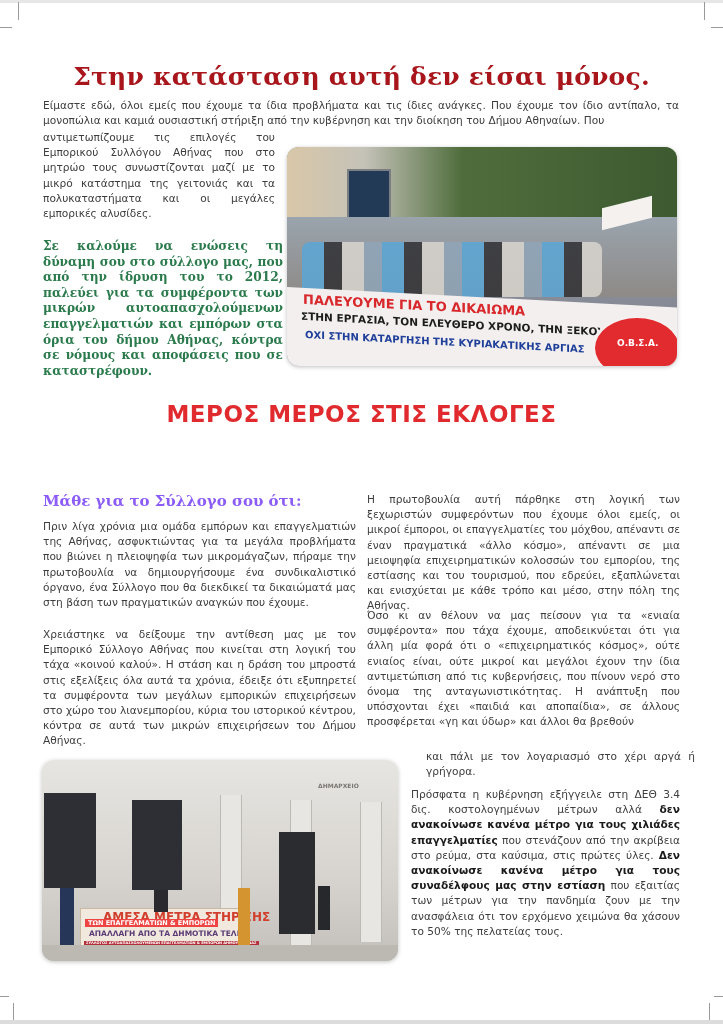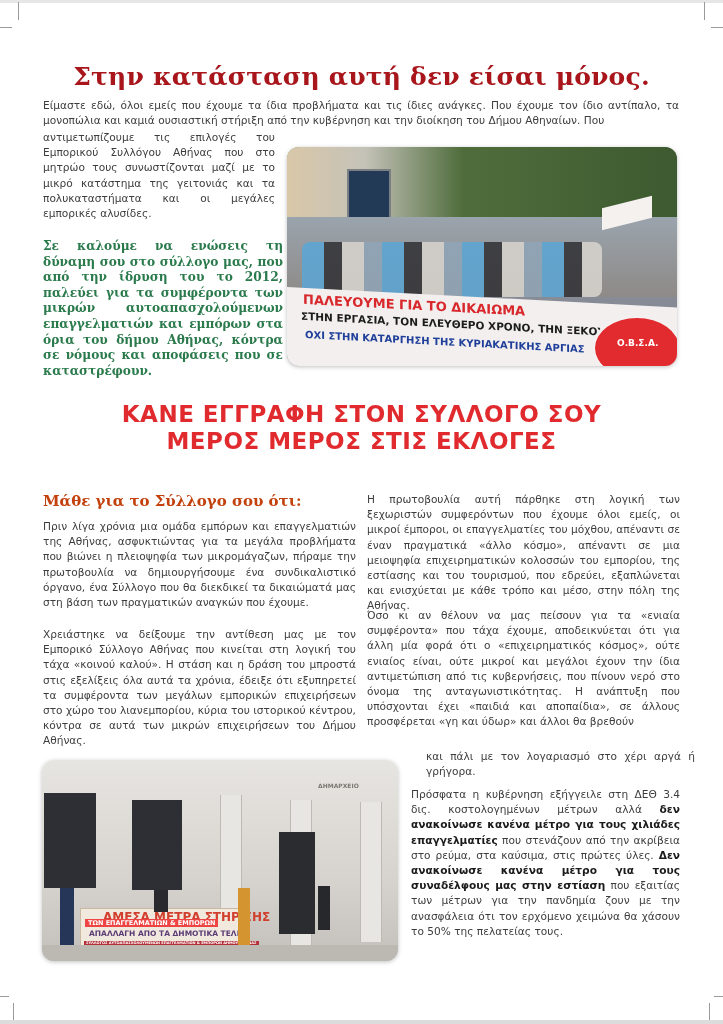--- a/index.html
+++ b/index.html
@@ -23,21 +23,21 @@
       color: #2a7a4c; text-align: justify; margin: 0;
     }
     .photo { position: absolute; border-radius: 12px; overflow: hidden; box-shadow: 0 1px 4px rgba(0,0,0,0.25); }
     .photo1 { left: 287px; top: 147px; width: 390px; height: 219px; background: linear-gradient(180deg, #6f8a5a 0%, #a7b39a 25%, #b6b0a8 45%, #8a8f9a 60%, #7a7f88 100%); }
     .photo2 { left: 42px; top: 760px; width: 356px; height: 201px; background: linear-gradient(180deg, #e7e5e1 0%, #d6d3ce 60%, #c3c0bb 100%); }
     .cta {
       position: absolute; left: 0; top: 401px; width: 723px; text-align: center;
       font-family: "DejaVu Sans", sans-serif; font-weight: bold; font-size: 23px; line-height: 27px; color: #e02a2e; letter-spacing: 0.5px;
     }
     .sub-h {
-      position: absolute; left: 43px; top: 492px; font-family: "DejaVu Serif", serif; font-weight: bold; font-size: 15px; color: #c2410c;
+      position: absolute; left: 43px; top: 492px; font-family: "DejaVu Serif", serif; font-weight: bold; font-size: 15px; color: #8b5cf6;
     }
     .lc1 { position: absolute; left: 43px; top: 519px; width: 313px; }
     .lc2 { position: absolute; left: 43px; top: 627px; width: 313px; }
     .rc1 { position: absolute; left: 367px; top: 492px; width: 313px; }
     .rc2 { position: absolute; left: 367px; top: 608px; width: 313px; }
     .rc2b { position: absolute; left: 411px; top: 749px; width: 269px; margin-left: 15px; }
     .rc3 { position: absolute; left: 411px; top: 787px; width: 269px; }
     .b { font-weight: bold; color: #1a1a1a; }
     
     .blk { position: absolute; }
@@ -74,21 +74,20 @@
     <div class="banner-txt" style="left:16px;top:4px;font-size:13px;color:#d8282c;">ΠΑΛΕΥΟΥΜΕ ΓΙΑ ΤΟ ΔΙΚΑΙΩΜΑ</div>
     <div class="banner-txt" style="left:14px;top:22px;font-size:10.5px;color:#1c1c1c;">ΣΤΗΝ ΕΡΓΑΣΙΑ, ΤΟΝ ΕΛΕΥΘΕΡΟ ΧΡΟΝΟ, ΤΗΝ ΞΕΚΟΥΡΑΣΗ</div>
     <div class="banner-txt" style="left:18px;top:41px;font-size:10px;color:#1f3f9a;">ΟΧΙ ΣΤΗΝ ΚΑΤΑΡΓΗΣΗ ΤΗΣ ΚΥΡΙΑΚΑΤΙΚΗΣ ΑΡΓΙΑΣ</div>
   </div>
   <div class="blk" style="left:305px;top:168px;width:84px;height:60px;border-radius:50%;background:#e22b2e;border:3px solid #f4f0f0;">
     <div class="banner-txt" style="left:22px;top:20px;font-size:9px;color:#fff;">Ο.Β.Σ.Α.</div>
   </div>
 </div>
 
 <div class="cta">
-  <div>ΚΑΝΕ ΕΓΓΡΑΦΗ ΣΤΟΝ ΣΥΛΛΟΓΟ ΣΟΥ</div>
   <div>ΜΕΡΟΣ ΜΕΡΟΣ ΣΤΙΣ ΕΚΛΟΓΕΣ</div>
 </div>
 
 <div class="sub-h">Μάθε για το Σύλλογο σου ότι:</div>
 
 <p class="p lc1">Πριν λίγα χρόνια μια ομάδα εμπόρων και επαγγελματιών της Αθήνας, ασφυκτιώντας για τα μεγάλα προβλήματα που βιώνει η πλειοψηφία των μικρομάγαζων, πήραμε την πρωτοβουλία να δημιουργήσουμε ένα συνδικαλιστικό όργανο, ένα Σύλλογο που θα διεκδικεί τα δικαιώματά μας στη βάση των πραγματικών αναγκών που έχουμε.</p>
 <p class="p lc2">Χρειάστηκε να δείξουμε την αντίθεση μας με τον Εμπορικό Σύλλογο Αθήνας που κινείται στη λογική του τάχα «κοινού καλού». Η στάση και η δράση του μπροστά στις εξελίξεις όλα αυτά τα χρόνια, έδειξε ότι εξυπηρετεί τα συμφέροντα των μεγάλων εμπορικών επιχειρήσεων στο χώρο του λιανεμπορίου, κύρια του ιστορικού κέντρου, κόντρα σε αυτά των μικρών επιχειρήσεων του Δήμου Αθήνας.</p>
 
 <p class="p rc1">Η πρωτοβουλία αυτή πάρθηκε στη λογική των ξεχωριστών συμφερόντων που έχουμε όλοι εμείς, οι μικροί έμποροι, οι επαγγελματίες του μόχθου, απέναντι σε έναν πραγματικά «άλλο κόσμο», απέναντι σε μια μειοψηφία επιχειρηματικών κολοσσών του εμπορίου, της εστίασης και του τουρισμού, που εδρεύει, εξαπλώνεται και ενισχύεται με κάθε τρόπο και μέσο, στην πόλη της Αθήνας.</p>
 <p class="p rc2">Όσο κι αν θέλουν να μας πείσουν για τα «ενιαία συμφέροντα» που τάχα έχουμε, αποδεικνύεται ότι για άλλη μία φορά ότι ο «επιχειρηματικός κόσμος», ούτε ενιαίος είναι, ούτε μικροί και μεγάλοι έχουν την ίδια αντιμετώπιση από τις κυβερνήσεις, που πίνουν νερό στο όνομα της ανταγωνιστικότητας. Η ανάπτυξη που υπόσχονται έχει «παιδιά και αποπαίδια», σε άλλους προσφέρεται «γη και ύδωρ» και άλλοι θα βρεθούν</p>

